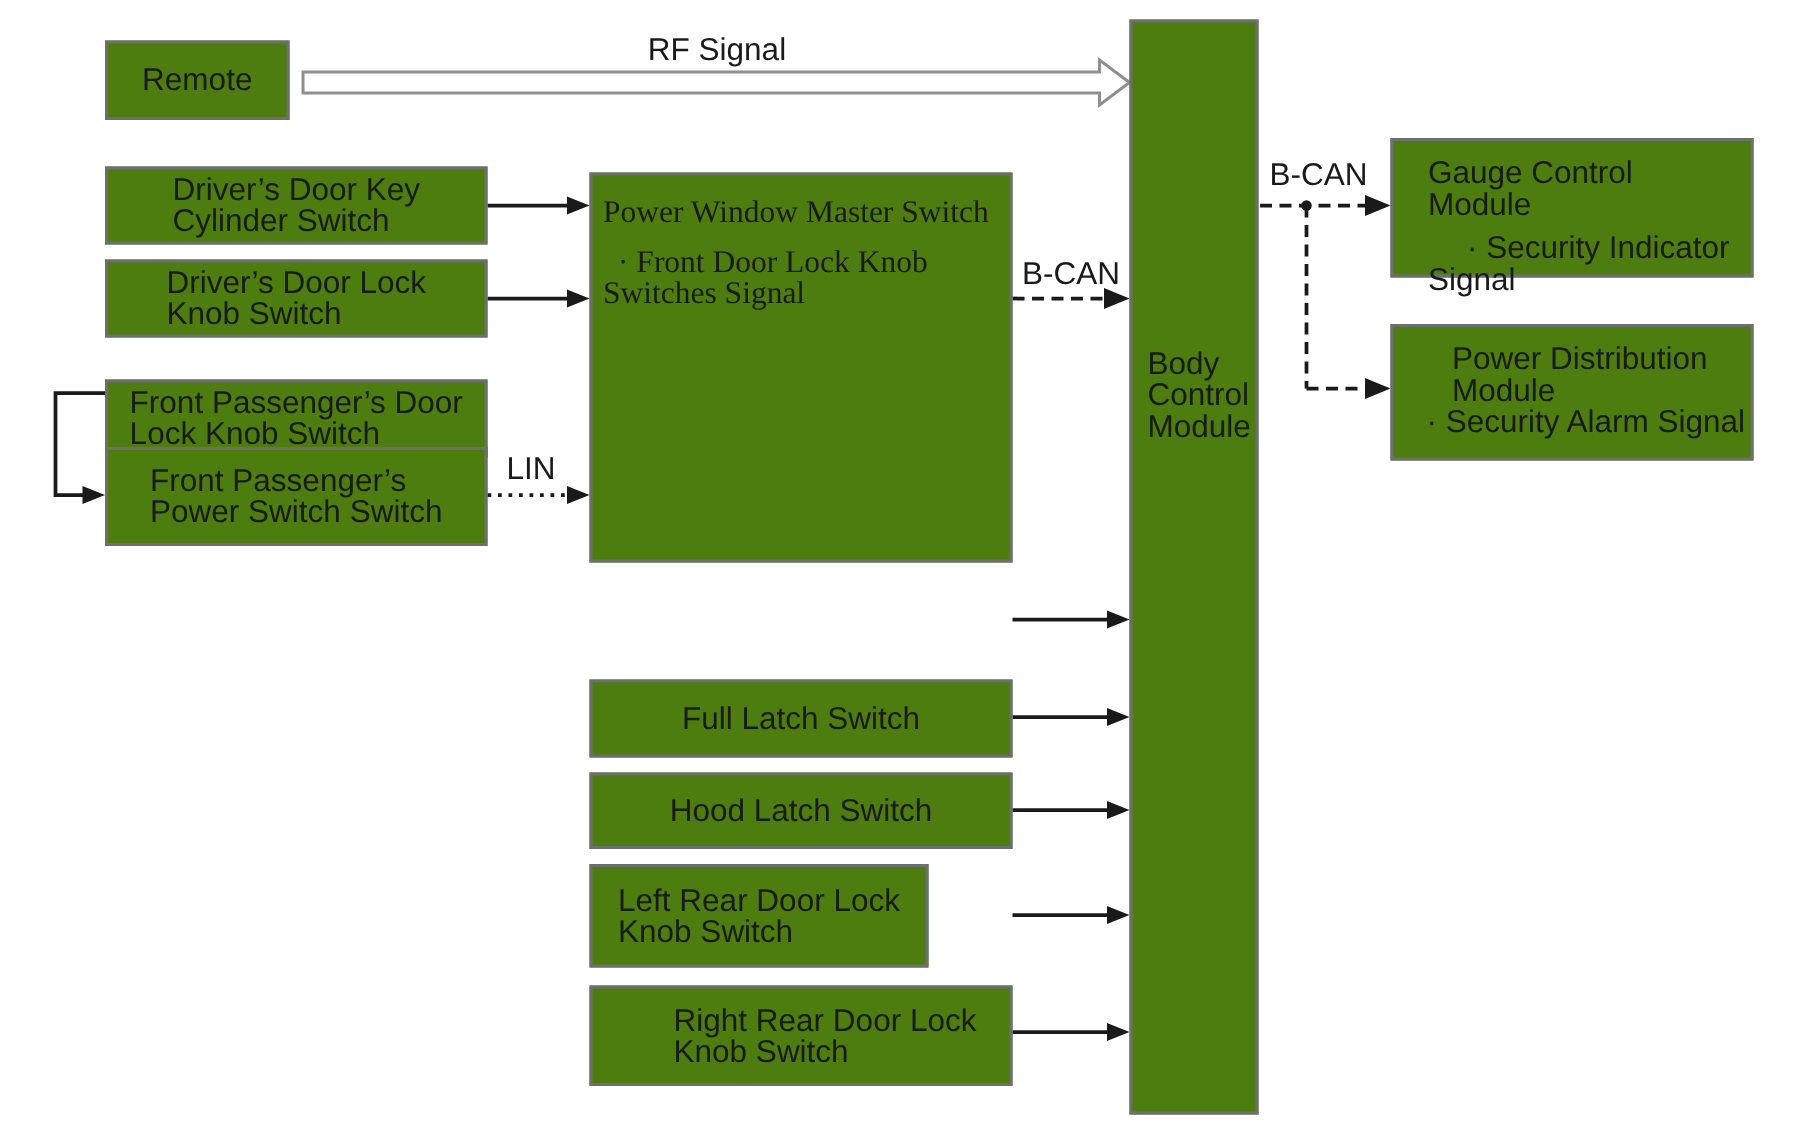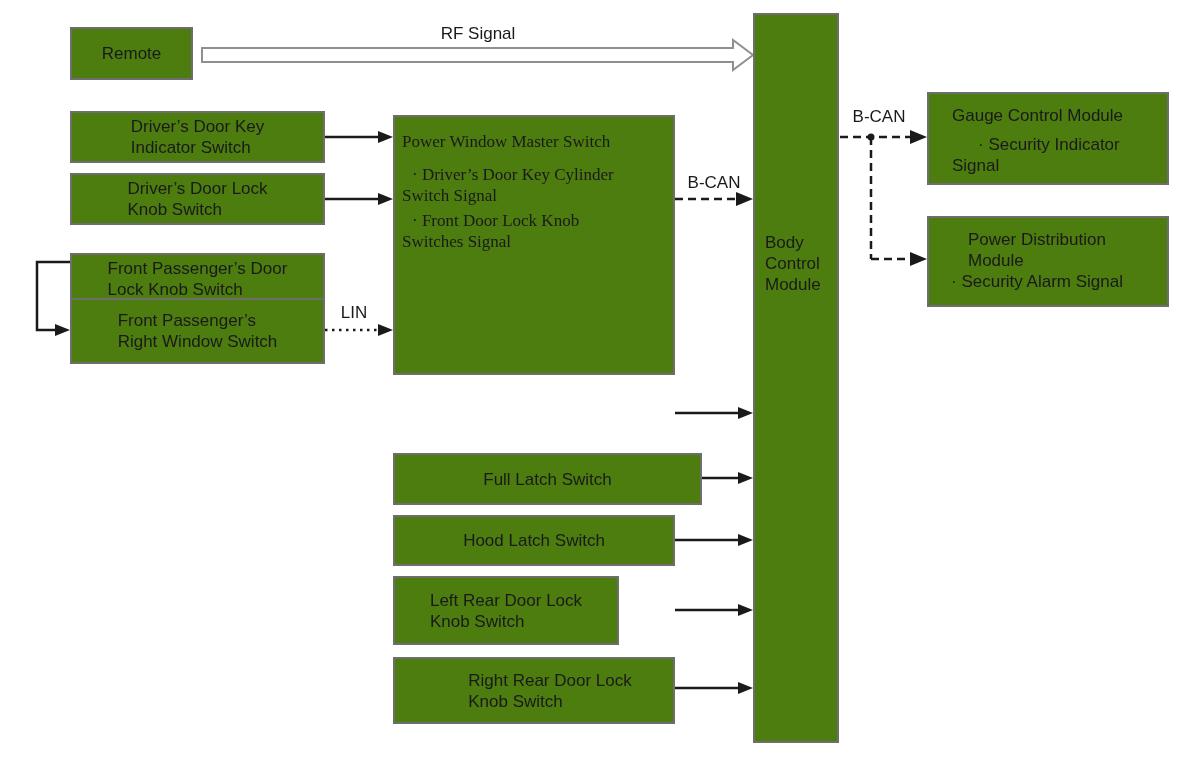--- a/index.html
+++ b/index.html
@@ -3,21 +3,21 @@
 <meta charset="utf-8">
 <style>
   html, body { margin: 0; padding: 0; background: #ffffff; }
   #stage {
     position: relative;
     width: 1200px;
     height: 758px;
     background: #ffffff;
     font-family: "Liberation Sans", "DejaVu Sans", sans-serif;
     color: #1a1a1a;
-    font-size: 17px;
+    font-size: 21px;
     line-height: 21px;
     overflow: hidden;
   }
   #wires { position: absolute; left: 0; top: 0; }
   .box {
     position: absolute;
     background: #4d7c0f;
     border: 2px solid #6e6e6e;
     box-sizing: border-box;
   }
@@ -129,50 +129,48 @@
   <div class="edge-label" style="left:676px; top:172px; width:76px;">B-CAN</div>
   <div class="edge-label" style="left:330px; top:302px; width:48px;">LIN</div>
   <div class="edge-label" style="left:841px; top:106px; width:76px;">B-CAN</div>
 
   <div class="box centerer" style="left:70px; top:27px; width:123px; height:53px;">
     <div class="txt tcenter">Remote</div>
   </div>
 
   <div class="box centerer" style="left:70px; top:111px; width:255px; height:52px;">
     <div class="txt tleft">Driver’s Door Key
-Indicator Switch</div>
+Cylinder Switch</div>
   </div>
 
   <div class="box centerer" style="left:70px; top:173px; width:255px; height:52px;">
     <div class="txt tleft">Driver’s Door Lock
 Knob Switch</div>
   </div>
 
   <div class="box centerer" style="left:70px; top:236px; width:255px; height:52px;margin-top:17px;">
     <div class="txt tleft">Front Passenger’s Door
 Lock Knob Switch</div>
   </div>
 
   <div class="box centerer" style="left:70px; top:298px; width:255px; height:66px;">
     <div class="txt tleft">Front Passenger’s
-Right Window Switch</div>
+Power Switch Switch</div>
   </div>
 
   <div class="box" style="left:393px; top:115px; width:282px; height:260px;">
     <div class="pw-content">
       <div class="pw-title">Power Window Master Switch</div>
-      <div class="bullet">· Driver’s Door Key Cylinder
-Switch Signal</div>
       <div class="bullet">· Front Door Lock Knob
 Switches Signal</div>
     </div>
   </div>
 
 
-  <div class="box centerer" style="left:393px; top:453px; width:309px; height:52px;">
+  <div class="box centerer" style="left:393px; top:453px; width:282px; height:52px;">
     <div class="txt tcenter">Full Latch Switch</div>
   </div>
 
   <div class="box centerer" style="left:393px; top:515px; width:282px; height:51px;">
     <div class="txt tcenter">Hood Latch Switch</div>
   </div>
 
   <div class="box centerer" style="left:393px; top:576px; width:226px; height:69px;">
     <div class="txt tleft">Left Rear Door Lock
 Knob Switch</div>

